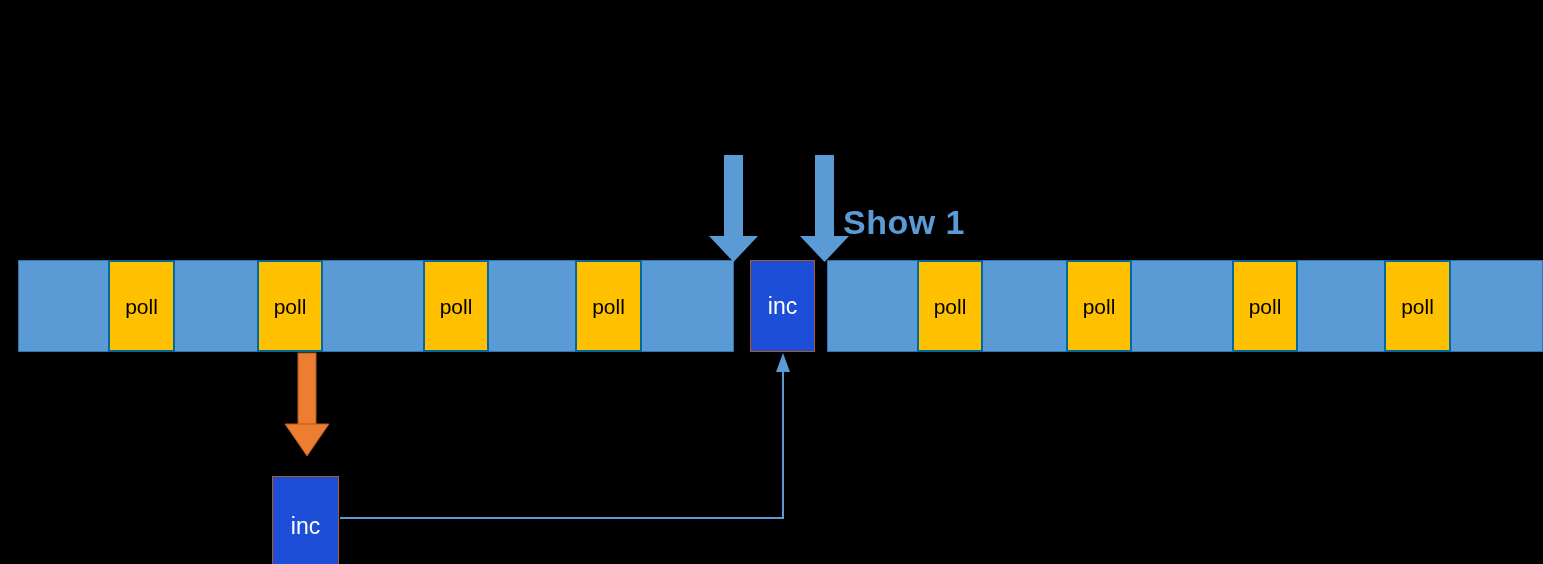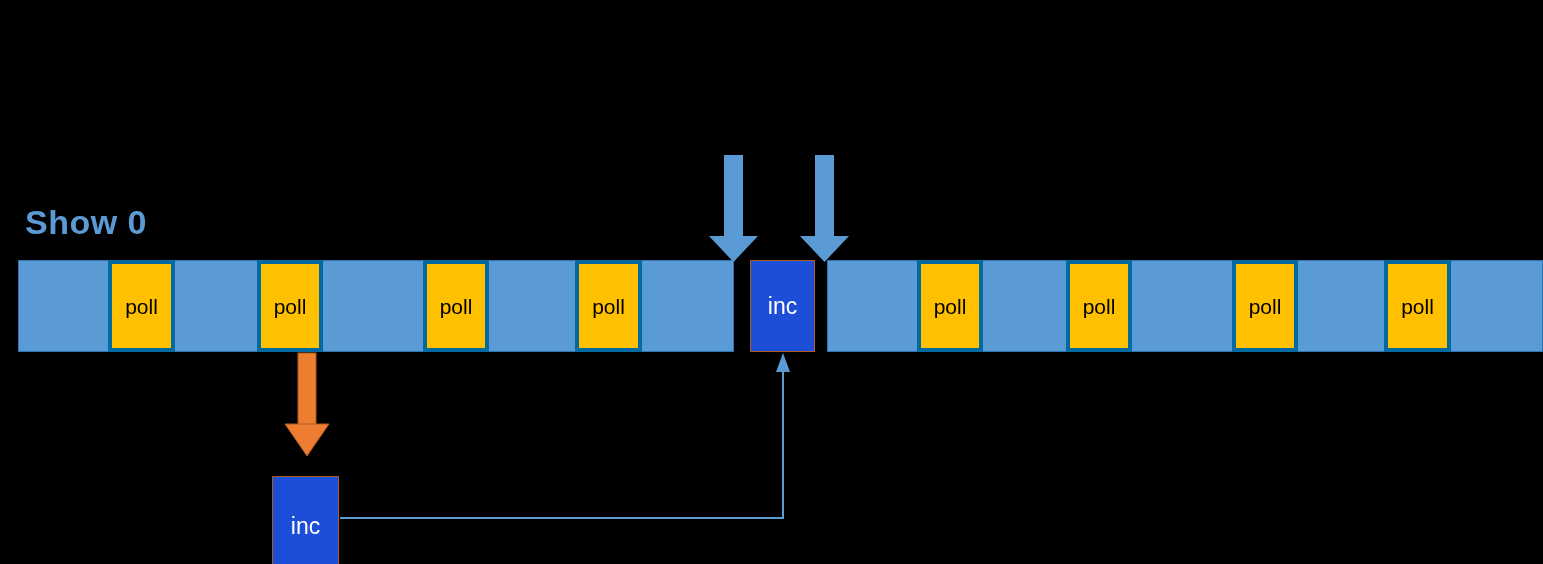--- a/index.html
+++ b/index.html
@@ -19,21 +19,21 @@
   }
   .timeline-bar {
     position: absolute;
     background: #5B9BD5;
     border: 1px solid #2E75B6;
     box-sizing: border-box;
   }
   .seg-poll {
     position: absolute;
     background: #FFC000;
-    border: 4px solid #0369a1;
+    border: 2px solid #0369a1;
     box-sizing: border-box;
     display: flex;
     align-items: center;
     justify-content: center;
     color: #000000;
     font-size: 21px;
     font-family: "Liberation Sans", sans-serif;
     line-height: 1;
   }
   .seg-inc {
@@ -83,21 +83,21 @@
 
   <div class="timeline-bar" style="left:827px; top:260px; width:716px; height:92px;"></div>
 
   <div class="seg-poll" style="left:917px; top:260px; width:66px; height:92px;">poll</div>
   <div class="seg-poll" style="left:1066px; top:260px; width:66px; height:92px;">poll</div>
   <div class="seg-poll" style="left:1232px; top:260px; width:66px; height:92px;">poll</div>
   <div class="seg-poll" style="left:1384px; top:260px; width:67px; height:92px;">poll</div>
 
   <div class="seg-inc" style="left:272px; top:476px; width:67px; height:100px;">inc</div>
 
-  <div class="show-label" style="left:25px; top:203px;">Show 0</div>
+  <div class="show-label" style="left:843px; top:203px;">Show 1</div>
 
   <svg class="svg-layer" viewBox="0 0 1543 564" xmlns="http://www.w3.org/2000/svg">
 
     <g>
       <rect x="724" y="155" width="19" height="85" fill="#5B9BD5"></rect>
       <polygon points="709,236 758,236 733.5,262 " fill="#5B9BD5"></polygon>
     </g>
 
     <g>
       <rect x="815" y="155" width="19" height="85" fill="#5B9BD5"></rect>

